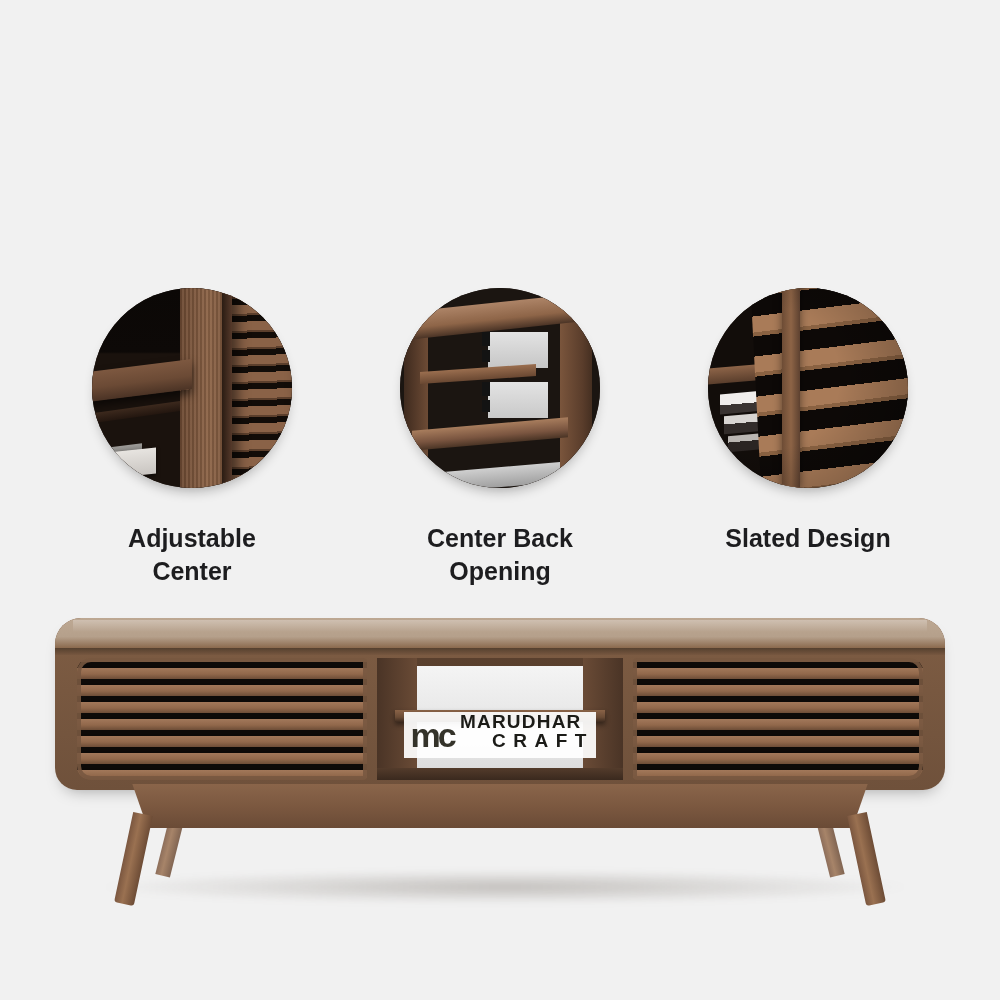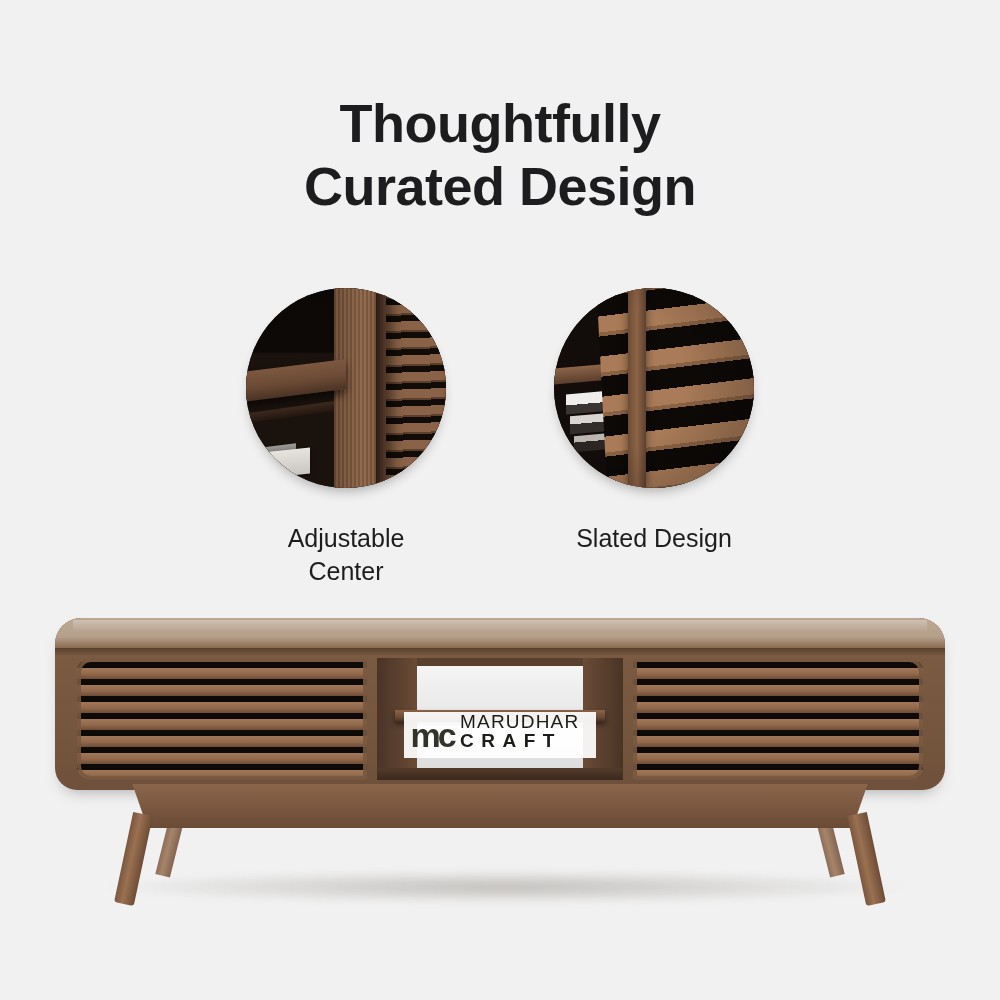--- a/index.html
+++ b/index.html
@@ -111,21 +111,21 @@
   .c3 .stile{position:absolute;left:37%;top:0;width:9%;height:100%;
     background:linear-gradient(90deg,#6d4c35,#8d6446 50%,#5d4130);
     box-shadow:0 0 8px rgba(0,0,0,.5);}
   .c3 .vig{position:absolute;inset:0;
     background:radial-gradient(circle at 30% 45%,rgba(0,0,0,0) 40%,rgba(0,0,0,.35) 100%);}
 
   .caption{
     margin-top:34px;
     text-align:center;
     font-size:25px;line-height:1.32;
-    font-weight:400;
+    font-weight:700;
     color:#1d1d1f;
   }
   .caption span{display:block;}
 
   
   .console{position:absolute;left:55px;top:618px;width:890px;height:300px;}
   .shadow{
     position:absolute;left:40px;top:252px;width:820px;height:34px;
     background:radial-gradient(ellipse at 50% 50%,rgba(90,80,70,.30) 0%,rgba(90,80,70,0) 70%);
     filter:blur(3px);
@@ -201,32 +201,28 @@
     display:flex;align-items:flex-start;
     overflow:hidden;
   }
   .wm-mark{
     position:relative;width:56px;height:46px;flex:none;
     display:flex;align-items:center;justify-content:center;
     font-weight:700;font-size:34px;color:#34332a;
     letter-spacing:-3px;
   }
   .wm-text{display:flex;flex-direction:column;justify-content:center;line-height:1.02;}
-  .wm-text .t1{font-size:19px;font-weight:400;color:#1b1b17;letter-spacing:1.2px;}
-  .wm-text .t2{font-size:19px;font-weight:700;color:#1b1b17;letter-spacing:7.5px;}
+  .wm-text .t1{font-size:19px;font-weight:700;color:#1b1b17;letter-spacing:1.2px;}
+  .wm-text .t2{font-size:19px;font-weight:700;color:#1b1b17;letter-spacing:7.5px;margin-left:32px;}
 </style>
 </head>
 <body>
 
 <div id="stage">
 
-  <div class="headline">
-    <span>Thoughtfully</span>
-    <span class="l2">Curated Design</span>
-  </div>
 
   <div class="features">
 
     <div class="feature">
       <div class="circle c1">
         <div class="inner">
           <div class="bg"></div>
           <div class="backpanel"></div>
           <div class="slats-edge"></div>
           <div class="slats"></div>
@@ -235,20 +231,43 @@
           <div class="book2"></div>
           <div class="book"></div>
         </div>
       </div>
       <div class="caption">
         <span>Adjustable</span>
         <span>Center</span>
       </div>
     </div>
 
+    <div class="feature">
+      <div class="circle c2">
+        <div class="inner">
+          <div class="bg"></div>
+          <div class="leftpost"></div>
+          <div class="rightpost"></div>
+          <div class="opening"></div>
+          <div class="opening2"></div>
+          <div class="tab1"></div>
+            <div class="tab2"></div>
+          <div class="tab3"></div>
+            <div class="tab4"></div>
+          <div class="midshelf"></div>
+          <div class="topshelf"></div>
+          <div class="lowshelf"></div>
+          <div class="floor"></div>
+        </div>
+      </div>
+      <div class="caption">
+        <span>Center Back</span>
+        <span>Opening</span>
+      </div>
+    </div>
 
     <div class="feature">
       <div class="circle c3">
         <div class="inner">
           <div class="bg"></div>
           <div class="interiorshelf"></div>
           <div class="box1"></div>
           <div class="box2"></div>
           <div class="box3"></div>
           <div class="slats"></div>

